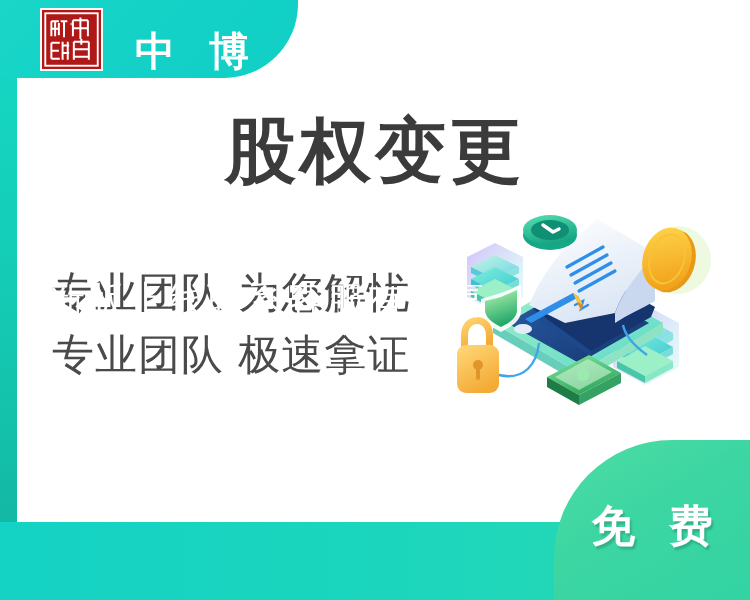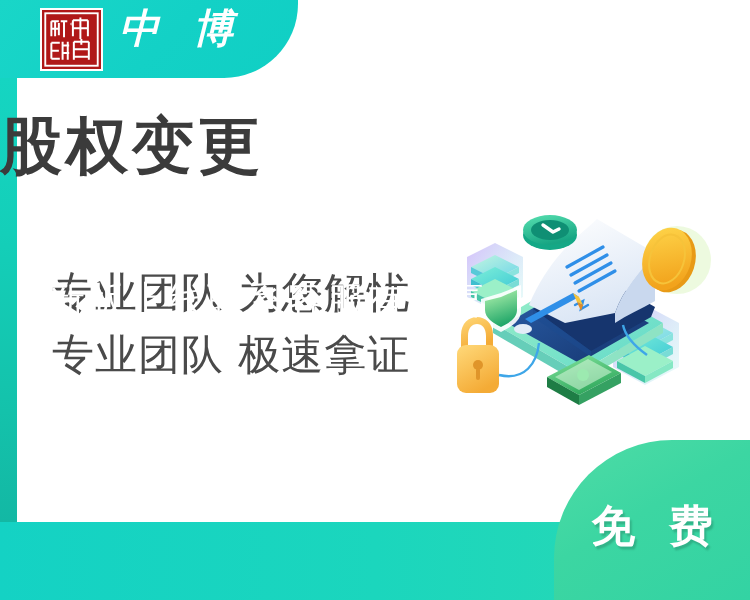--- a/index.html
+++ b/index.html
@@ -28,24 +28,23 @@
     height: 78px;
     background: linear-gradient(135deg, #19d6c8 0%, #13d1c6 55%, #10cfc4 100%);
     border-bottom-right-radius: 74px;
     z-index: 3;
   }
   .header-inner {
     position: absolute;
     left: 40px;
     top: 8px;
     display: flex;
-    align-items: flex-start;
-    gap: 14px;
+    align-items: flex-end;
+    gap: 30px;
     z-index: 5;
-    font-style: italic;
   }
 
   
   .seal {
     position: relative;
     width: 63px;
     height: 63px;
     background: #b01818;
     border: 2px solid #ffffff;
     box-sizing: border-box;
@@ -88,22 +87,23 @@
     background: linear-gradient(180deg, #15d5c2 0%, #14cfb9 35%, #14c2ab 75%, #13b8a4 100%);
     z-index: 2;
   }
 
   
   .title {
     position: absolute;
     left: 0;
     top: 112px;
     width: 750px;
+    text-align: center;
     color: #3b3b3b;
-    font-size: 62px;
+    font-size: 71px;
     font-weight: 700;
     letter-spacing: 4px;
     line-height: 1.1;
     font-family: "DejaVu Sans", "Liberation Sans", sans-serif;
     z-index: 4;
   }
 
   
   .slogans {
     position: absolute;

